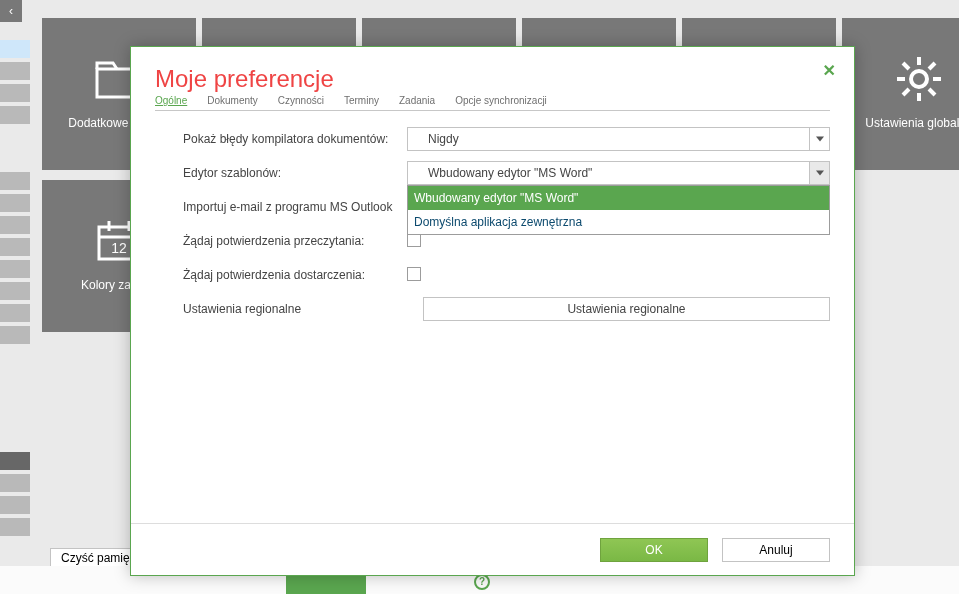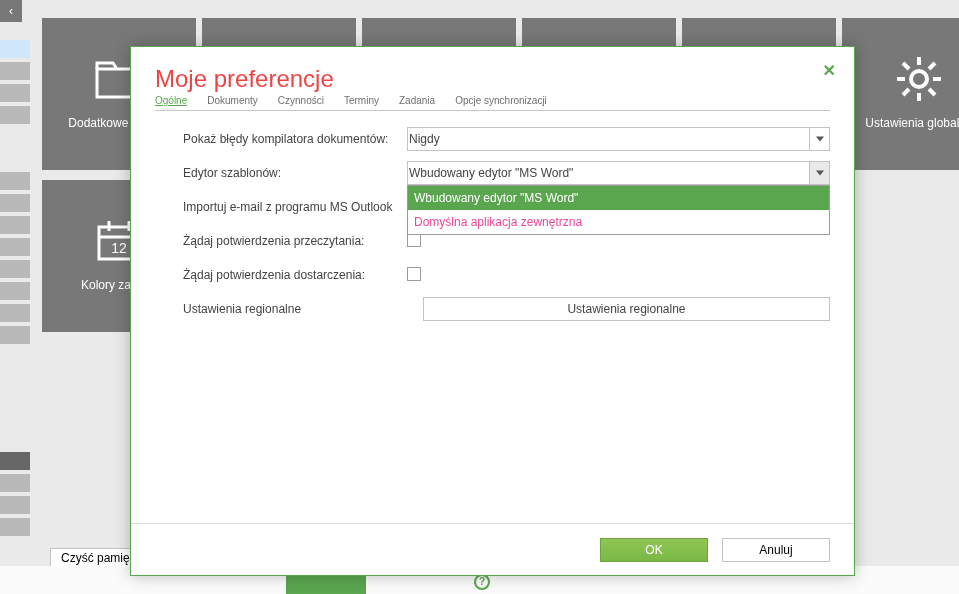--- a/index.html
+++ b/index.html
@@ -43,30 +43,30 @@
   .tabs { display:flex; gap: 20px; border-bottom:1px solid #c7c7c7; padding-bottom:4px; margin-bottom:14px; font-size:10px; color:#6f6f6f;}
   .tabs .tab { cursor:pointer; }
   .tabs .tab.active { color:#5aa64f; text-decoration: underline; }
 
   .form-row { display:flex; align-items:center; min-height:28px; margin-bottom:6px; font-size:12px; color:#444;margin-left:28px; }
   .form-row .lbl { width: 224px; }
   .form-row .ctl { flex:1; position:relative; }
 
   .select {
     width:100%; height:24px; border:1px solid #c3c3c3; background:#fff;
-    display:flex; align-items:center; padding:0 1px; font-size:12px; position:relative;
+    display:flex; align-items:center; padding:0 20px; font-size:12px; position:relative;
   }
   .select .arrow { position:absolute; right:0; top:0; width:20px; height:100%; border-left:1px solid #c3c3c3; display:flex;align-items:center;justify-content:center; }
   .select .arrow.hl { background:#e9e9e9; }
   .select .arrow svg { width:8px; height:8px; fill:#555; }
 
   .dropdown-list {
     position:absolute; left:0; top:24px; width:100%; border:1px solid #9c9c9c; background:#fff; z-index:5;
   }
-  .dropdown-list .opt { height:24px; padding:0 6px; display:flex; align-items:center; font-size:12px; color:#ec4899; }
+  .dropdown-list .opt { height:24px; padding:0 6px; display:flex; align-items:center; font-size:12px; color:#0c4a6e; }
   .dropdown-list .opt.sel { background:#5aa64f; color:#fff; }
 
   .checkbox { width:14px; height:14px; border:1px solid #9c9c9c; display:inline-flex; align-items:center; justify-content:center; }
   .checkbox.checked::after { content:"✓"; color:#5aa64f; font-size:11px; font-weight:bold; line-height:1; }
 
   .regional-btn {
     width:100%; height:24px; border:1px solid #c3c3c3; background:#fff; font-size:12px;
     display:flex; align-items:center; justify-content:center; cursor:pointer;
   }
 

